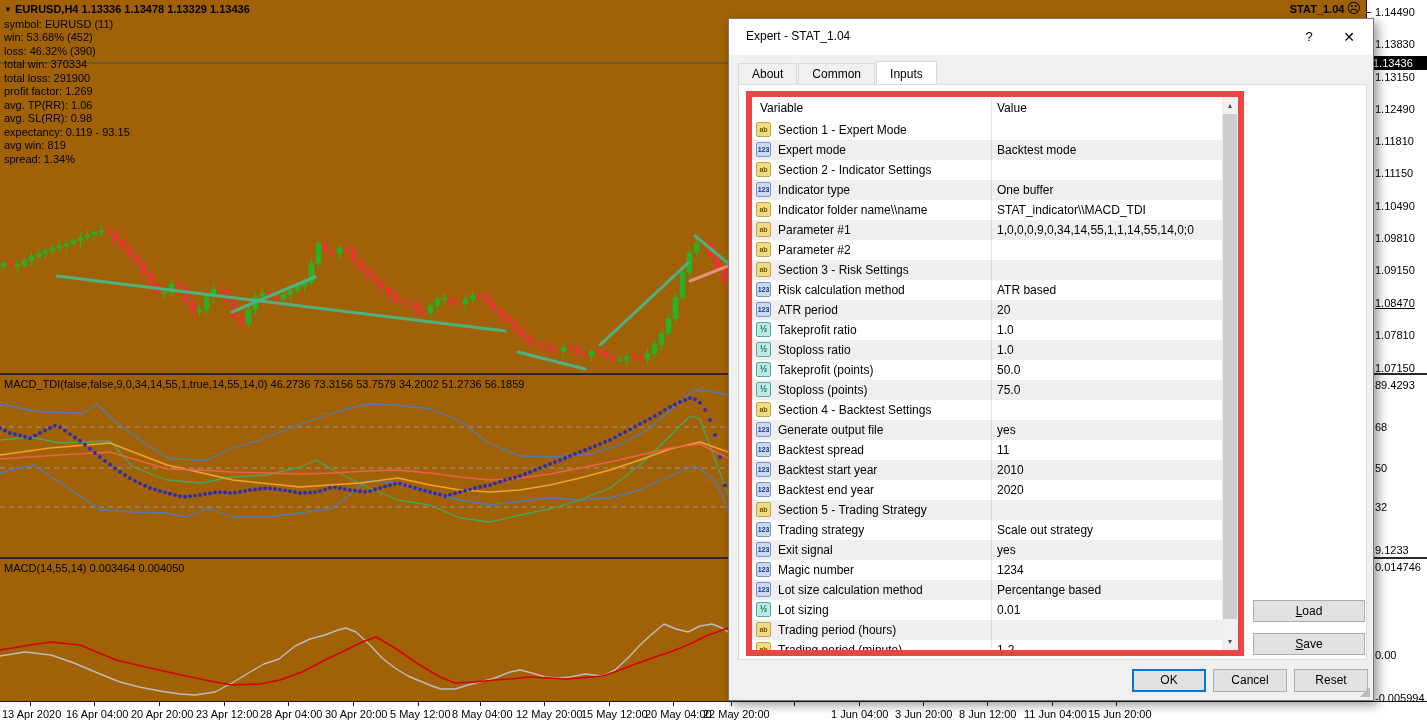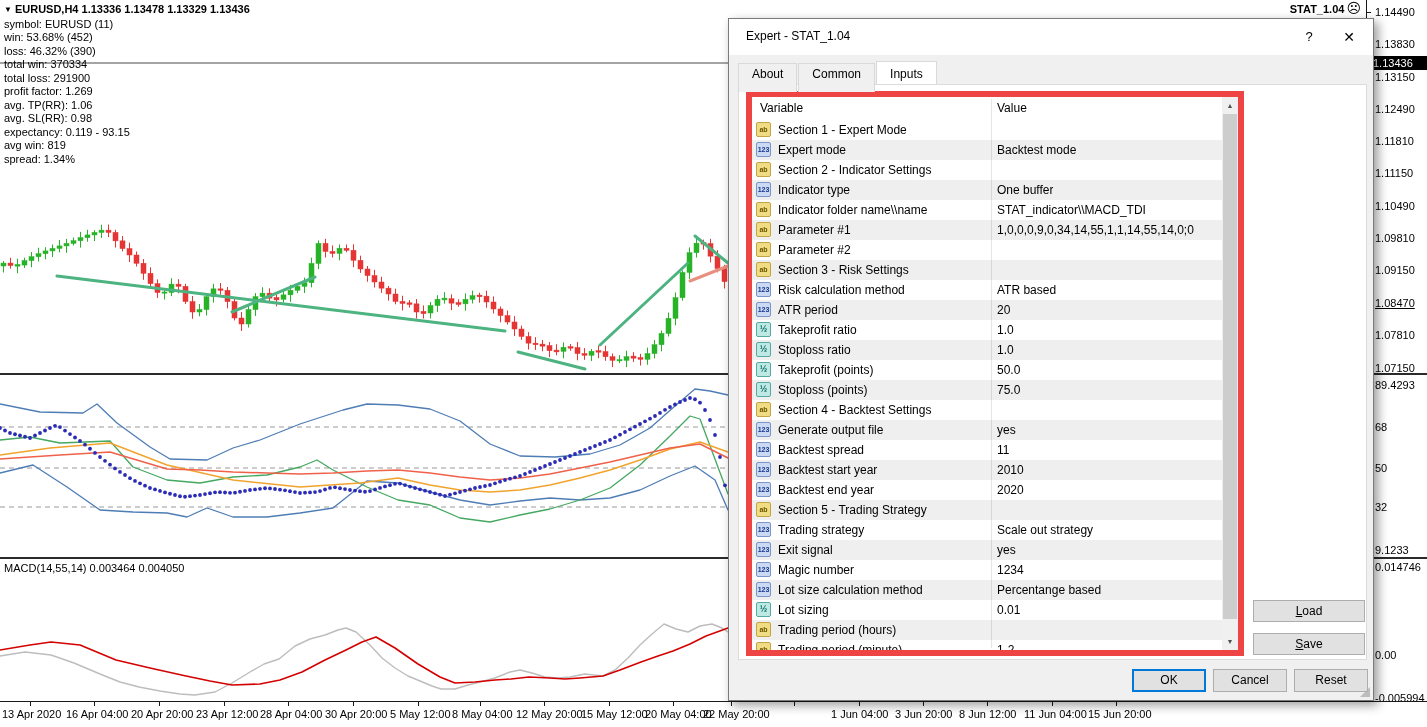--- a/index.html
+++ b/index.html
@@ -1,16 +1,16 @@
 <!DOCTYPE html>
 <html><head>
 <meta charset="utf-8">
 <style>
   html,body{margin:0;padding:0;background:#9a9a9a;}
-  #root{position:relative;width:1427px;height:727px;background:#ffffff;overflow:hidden;
+  #root{position:relative;width:1427px;height:727px;background:#a16207;overflow:hidden;
         font-family:"Liberation Sans",sans-serif;color:#000;}
   
   #chart-svg{position:absolute;left:0;top:0;z-index:1;}
   #stats{position:absolute;left:4px;top:3px;z-index:2;font-size:11px;line-height:13.5px;white-space:nowrap;}
   .hdr-line{font-weight:bold;margin-bottom:1px;}
   .hdr-line .caret{font-size:8px;vertical-align:1px;margin-right:3px;}
   #ea-badge{position:absolute;top:2px;right:66px;z-index:2;font-size:11px;font-weight:bold;
             display:flex;align-items:center;gap:2px;}
   #ea-badge #sad{font-size:14px;font-weight:normal;line-height:13px;}
   .plabel{position:absolute;left:4px;z-index:2;font-size:11px;white-space:nowrap;}
@@ -31,21 +31,21 @@
   
   #dialog{position:absolute;left:728px;top:18px;width:644px;height:681px;background:#f0f0f0;
           border:1px solid #7a7a7a;box-shadow:4px 4px 10px rgba(0,0,0,.4);z-index:20;font-size:12px;}
   #dlg-title{position:absolute;left:0;top:0;right:0;height:36px;background:#fff;}
   #dlg-title-text{position:absolute;left:17px;top:10px;}
   .dlg-sysbtn{position:absolute;top:6px;width:32px;height:24px;text-align:center;line-height:24px;
               font-size:13px;cursor:default;}
   #dlg-help{right:48px;}
   #dlg-close{right:8px;font-size:14px;}
   #tab-strip{position:absolute;left:9px;top:44px;height:22px;display:flex;z-index:3;}
-  .tab{height:29px;padding:3px 13px 0;border:1px solid #d9d9d9;border-bottom:none;background:#f0f0f0;
+  .tab{height:21px;padding:3px 13px 0;border:1px solid #d9d9d9;border-bottom:none;background:#f0f0f0;
        margin-right:1px;box-sizing:border-box;}
   .tab.active{background:#fff;height:23px;margin-top:-2px;padding-top:5px;border-color:#d9d9d9;}
   #page{position:absolute;left:9px;top:65px;width:629px;height:576px;background:#fff;
         border:1px solid #dcdcdc;box-sizing:border-box;}
   #table{position:absolute;left:7px;top:6px;width:498px;height:565px;border:6px solid #ef4444;
          box-sizing:border-box;overflow:hidden;}
   #thead{position:relative;height:23px;background:#fff;}
   .th{position:absolute;top:4px;}
   #th-var{left:8px;} #th-val{left:245px;}
   #colsep{position:absolute;left:239px;top:2px;bottom:2px;width:1px;background:rgba(0,0,0,.10);z-index:2;}
@@ -472,20 +472,21 @@
         <div>avg win: 819</div>
         <div>spread: 1.34%</div>
       </div>
   </div>
 
   <div id="ea-badge">
     <span>STAT_1.04</span>
     <span id="sad">☹</span>
   </div>
 
+  <div class="plabel" id="tdi-label">MACD_TDI(false,false,9,0,34,14,55,1,true,14,55,14,0) 46.2736 73.3156 53.7579 34.2002 51.2736 56.1859</div>
   <div class="plabel" id="macd-label">MACD(14,55,14) 0.003464 0.004050</div>
 
   <div class="pane-sep" style="top:373px;height:2px;"></div>
   <div class="pane-sep" style="top:557px;height:2px;"></div>
 
   <div id="price-axis">
       <div class="p-tick" style="top: 12px;"></div>
       <div class="p-label" style="top: 12px;">1.14490</div>
       <div class="p-tick" style="top: 44px;"></div>
       <div class="p-label" style="top: 44px;">1.13830</div>

